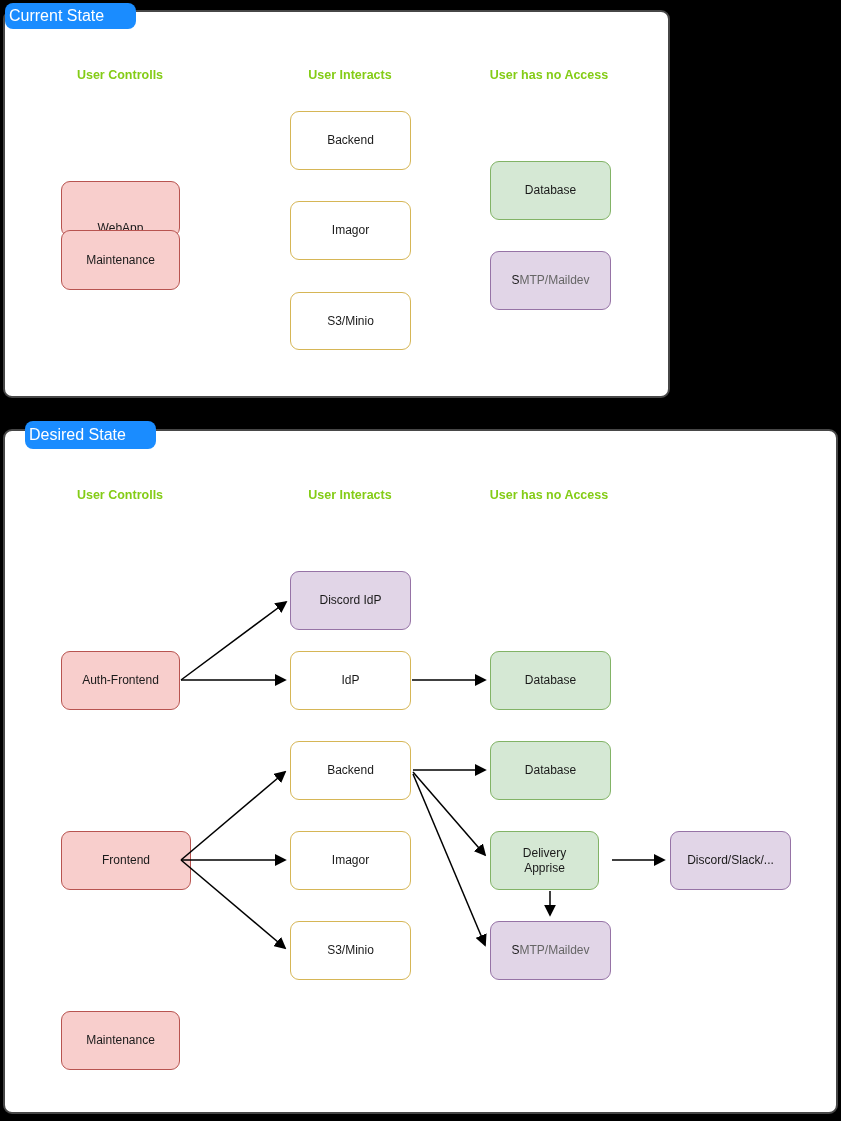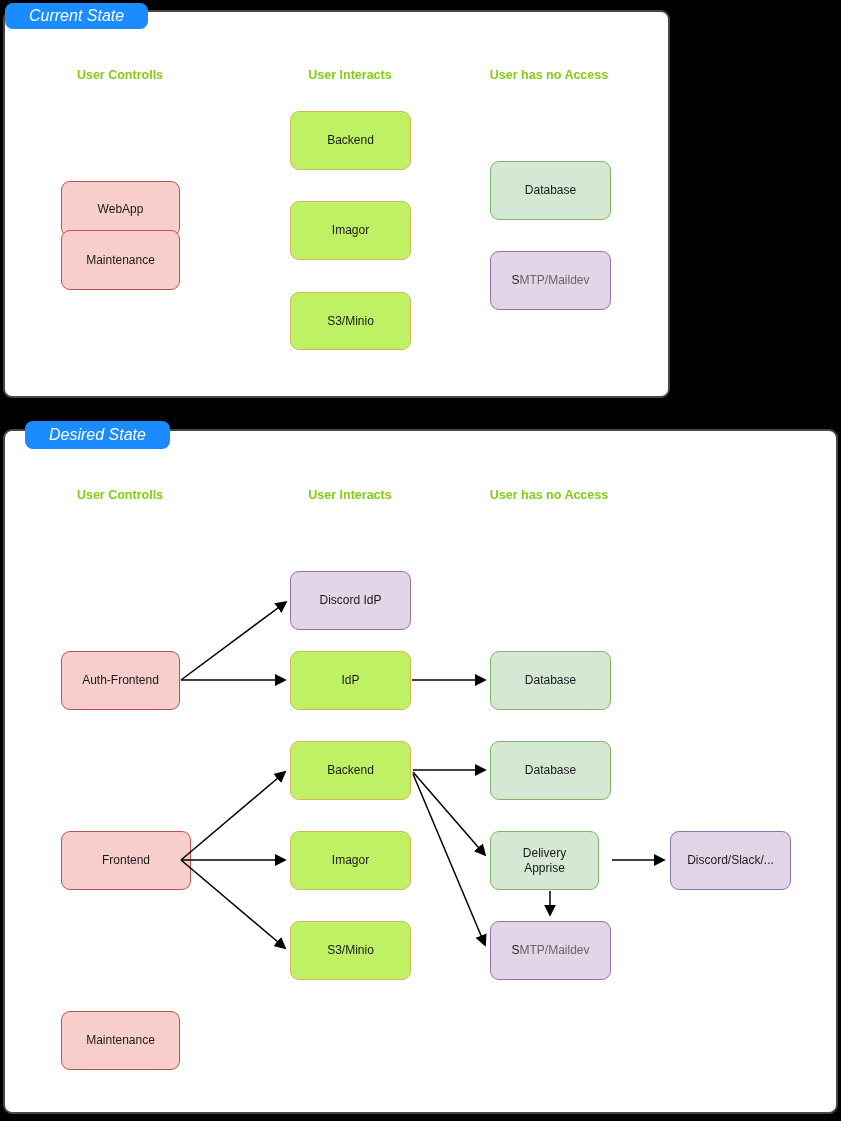--- a/index.html
+++ b/index.html
@@ -21,26 +21,25 @@
     box-sizing: border-box;
     z-index: 1;
   }
   .tab {
     position: absolute;
     background: #1a8cff;
     color: #ffffff;
     border-radius: 8px;
     display: flex;
     align-items: center;
-    padding: 0 24px;
+    padding: 0 4px;
     font-size: 16px;
     box-sizing: border-box;
     z-index: 5;
     white-space: nowrap;
-    font-style: italic;
   }
   .hdr {
     position: absolute;
     transform: translate(-50%, -50%);
     font-weight: bold;
     font-size: 12.5px;
     color: #84cc16;
     white-space: nowrap;
     z-index: 3;
   }
@@ -53,21 +52,21 @@
     align-items: center;
     justify-content: center;
     text-align: center;
     font-size: 12px;
     color: #1a1a1a;
     line-height: 1.25;
     white-space: pre-line;
     z-index: 2;
   }
   .c-red    { background: #f8cecc; border-color: #b85450; }
-  .c-yellow { background: #bef264; border-color: #d6b656; }
+  .c-yellow { background: #ffffff; border-color: #d6b656; }
   .c-green  { background: #d5e8d4; border-color: #82b366; }
   .c-purple { background: #e1d5e7; border-color: #9673a6; }
   .label-muted { color: #666666; }
   #edge-layer {
     position: absolute;
     left: 0; top: 0;
     width: 841px; height: 1121px;
     z-index: 4;
     pointer-events: none;
   }
@@ -95,21 +94,21 @@
       <line x1="550" y1="891" x2="550" y2="915" marker-end="url(#arrowhead)"></line>
       <line x1="612" y1="860" x2="664" y2="860" marker-end="url(#arrowhead)"></line>
     </svg>
 <div class="panel" style="left: 3px; top: 10px; width: 667px; height: 388px;"></div>
     <div class="tab" style="left: 5px; top: 3px; min-width: 131px; height: 26px;">Current State</div>
     <div class="hdr" style="left: 120px; top: 75px;">User Controlls</div>
     <div class="hdr" style="left: 350px; top: 75px;">User Interacts</div>
     <div class="hdr" style="left: 549px; top: 75px;">User has no Access</div>
     <div class="node c-yellow" style="left: 290px; top: 111px; width: 121px; height: 59px;"><span>Backend</span></div>
     <div class="node c-green" style="left: 490px; top: 161px; width: 121px; height: 59px;"><span>Database</span></div>
-    <div class="node c-red" style="left: 61px; top: 181px; width: 119px; height: 56px;"><span>WebApp</span></div>
+    <div class="node c-red" style="left: 61px; top: 181px; width: 119px; height: 56px; align-items: flex-end;"><span>WebApp</span></div>
     <div class="node c-yellow" style="left: 290px; top: 201px; width: 121px; height: 59px;"><span>Imagor</span></div>
     <div class="node c-red" style="left: 61px; top: 230px; width: 119px; height: 60px;"><span>Maintenance</span></div>
     <div class="node c-purple" style="left: 490px; top: 251px; width: 121px; height: 59px;"><span>S</span><span class="label-muted">MTP/Maildev</span></div>
     <div class="node c-yellow" style="left: 290px; top: 292px; width: 121px; height: 58px;"><span>S3/Minio</span></div>
     <div class="panel" style="left: 3px; top: 429px; width: 835px; height: 685px;"></div>
     <div class="tab" style="left: 5px; top: 421px; min-width: 131px; height: 28px; margin-left: 20px;">Desired State</div>
     <div class="hdr" style="left: 120px; top: 495px;">User Controlls</div>
     <div class="hdr" style="left: 350px; top: 495px;">User Interacts</div>
     <div class="hdr" style="left: 549px; top: 495px;">User has no Access</div>
     <div class="node c-purple" style="left: 290px; top: 571px; width: 121px; height: 59px;"><span>Discord IdP</span></div>

